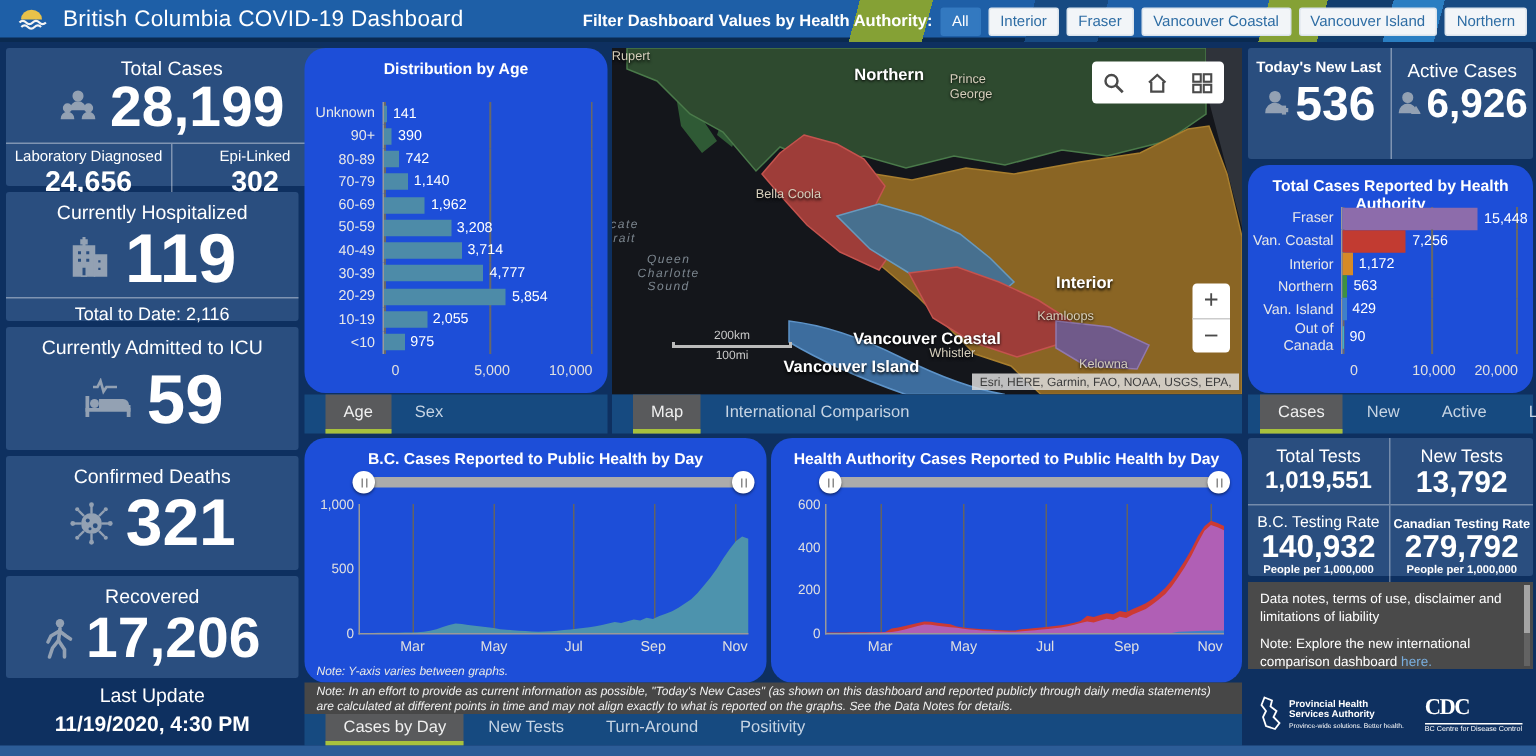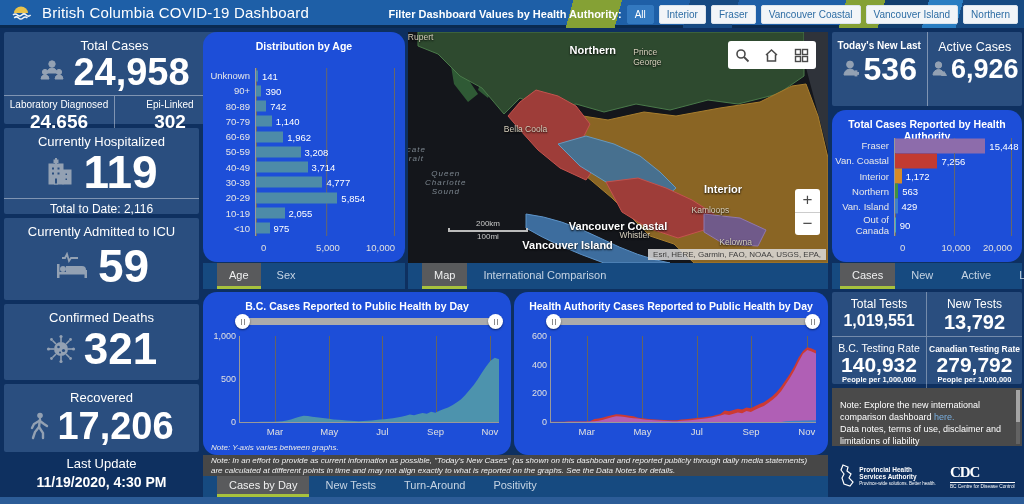--- a/index.html
+++ b/index.html
@@ -138,21 +138,21 @@
     <div class="ctitle">Total Cases</div>
     <div class="numrow">
       <svg width="26" height="26" viewBox="0 0 26 26" class="icon" stroke="none">
         <circle cx="13" cy="5" r="3.2"></circle>
           <path d="M8,14 a5,5 0 0 1 10,0 z"></path>
         <circle cx="6" cy="13" r="2.6"></circle>
           <path d="M2,20 a4,4 0 0 1 8,0 z"></path>
         <circle cx="20" cy="13" r="2.6"></circle>
           <path d="M16,20 a4,4 0 0 1 8,0 z"></path>
       </svg>
-      <span class="bignum" style="font-size:38px;">24,958</span>
+      <span class="bignum" style="font-size:38px;">28,199</span>
     </div>
     <div class="subrow">
       <div class="subcell">
         <div class="sublabel">Laboratory Diagnosed</div>
         <div class="subval">24,656</div>
       </div>
       <div class="subcell">
         <div class="sublabel">Epi-Linked</div>
         <div class="subval">302</div>
       </div>
@@ -514,25 +514,25 @@
       </div>
       <div class="tcell">
         <div style="font-size:8.5px;font-weight:bold;padding-top:2px;">Canadian Testing Rate</div>
         <div class="bignum" style="font-size:21px;">279,792</div>
         <div style="font-size:7.5px;font-weight:bold;">People per 1,000,000</div>
       </div>
     </div>
   </div>
 
   <div class="notesbox">
+    <div>Data notes, terms of use, disclaimer and limitations of liability</div>
     <div style="margin-top:6px;">
       <span>Note: Explore the new international comparison dashboard</span>
       <a href="#">here.</a>
     </div>
-    <div>Data notes, terms of use, disclaimer and limitations of liability</div>
     <div class="nb-scroll">
         <div class="nb-thumb"></div>
       </div>
   </div>
 
   <div class="logos">
     <div class="phsa">
       <svg width="16" height="24" viewBox="0 0 16 24">
         <path d="M4,1 L9,3 L8,7 L12,10 L10,14 L14,18 L11,22 L5,20 L3,14 L5,10 L2,6 Z" fill="none" stroke="#fff" stroke-width="1.2"></path>
       </svg>

